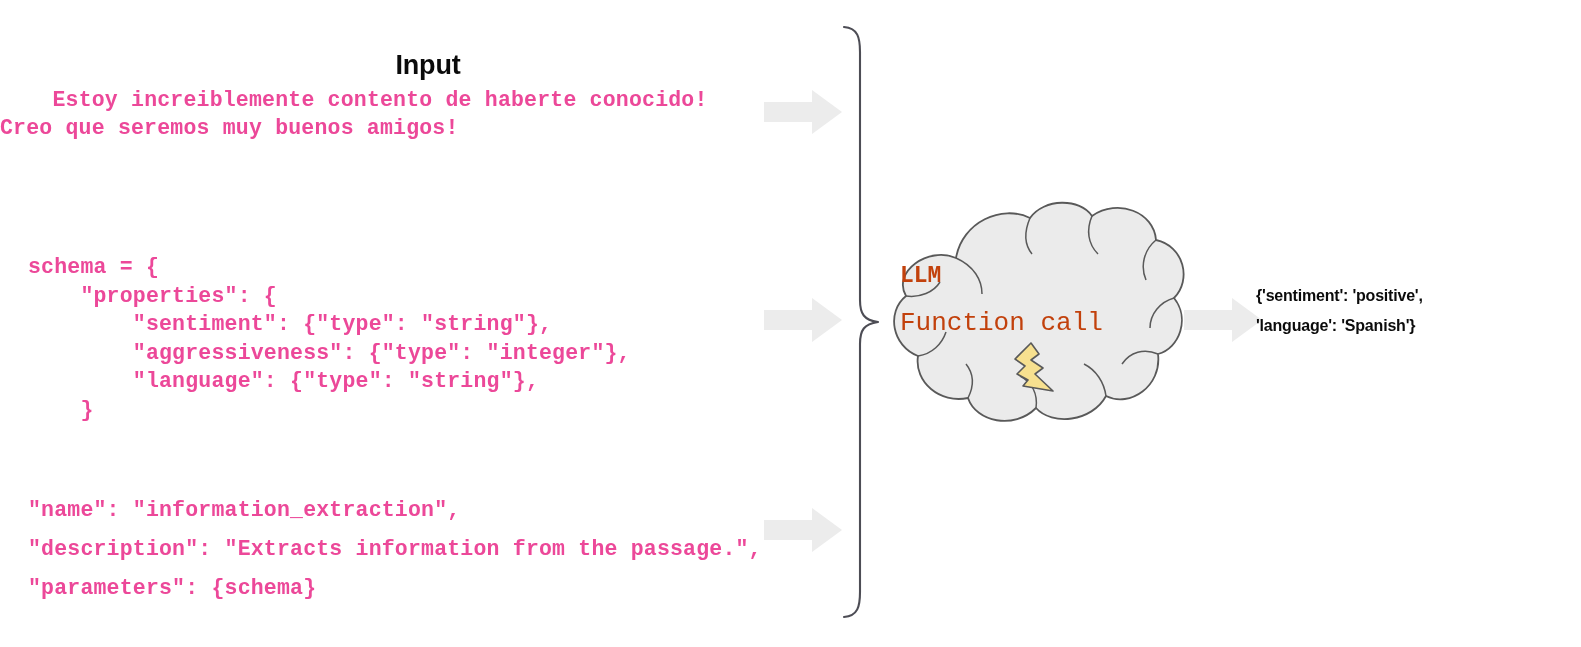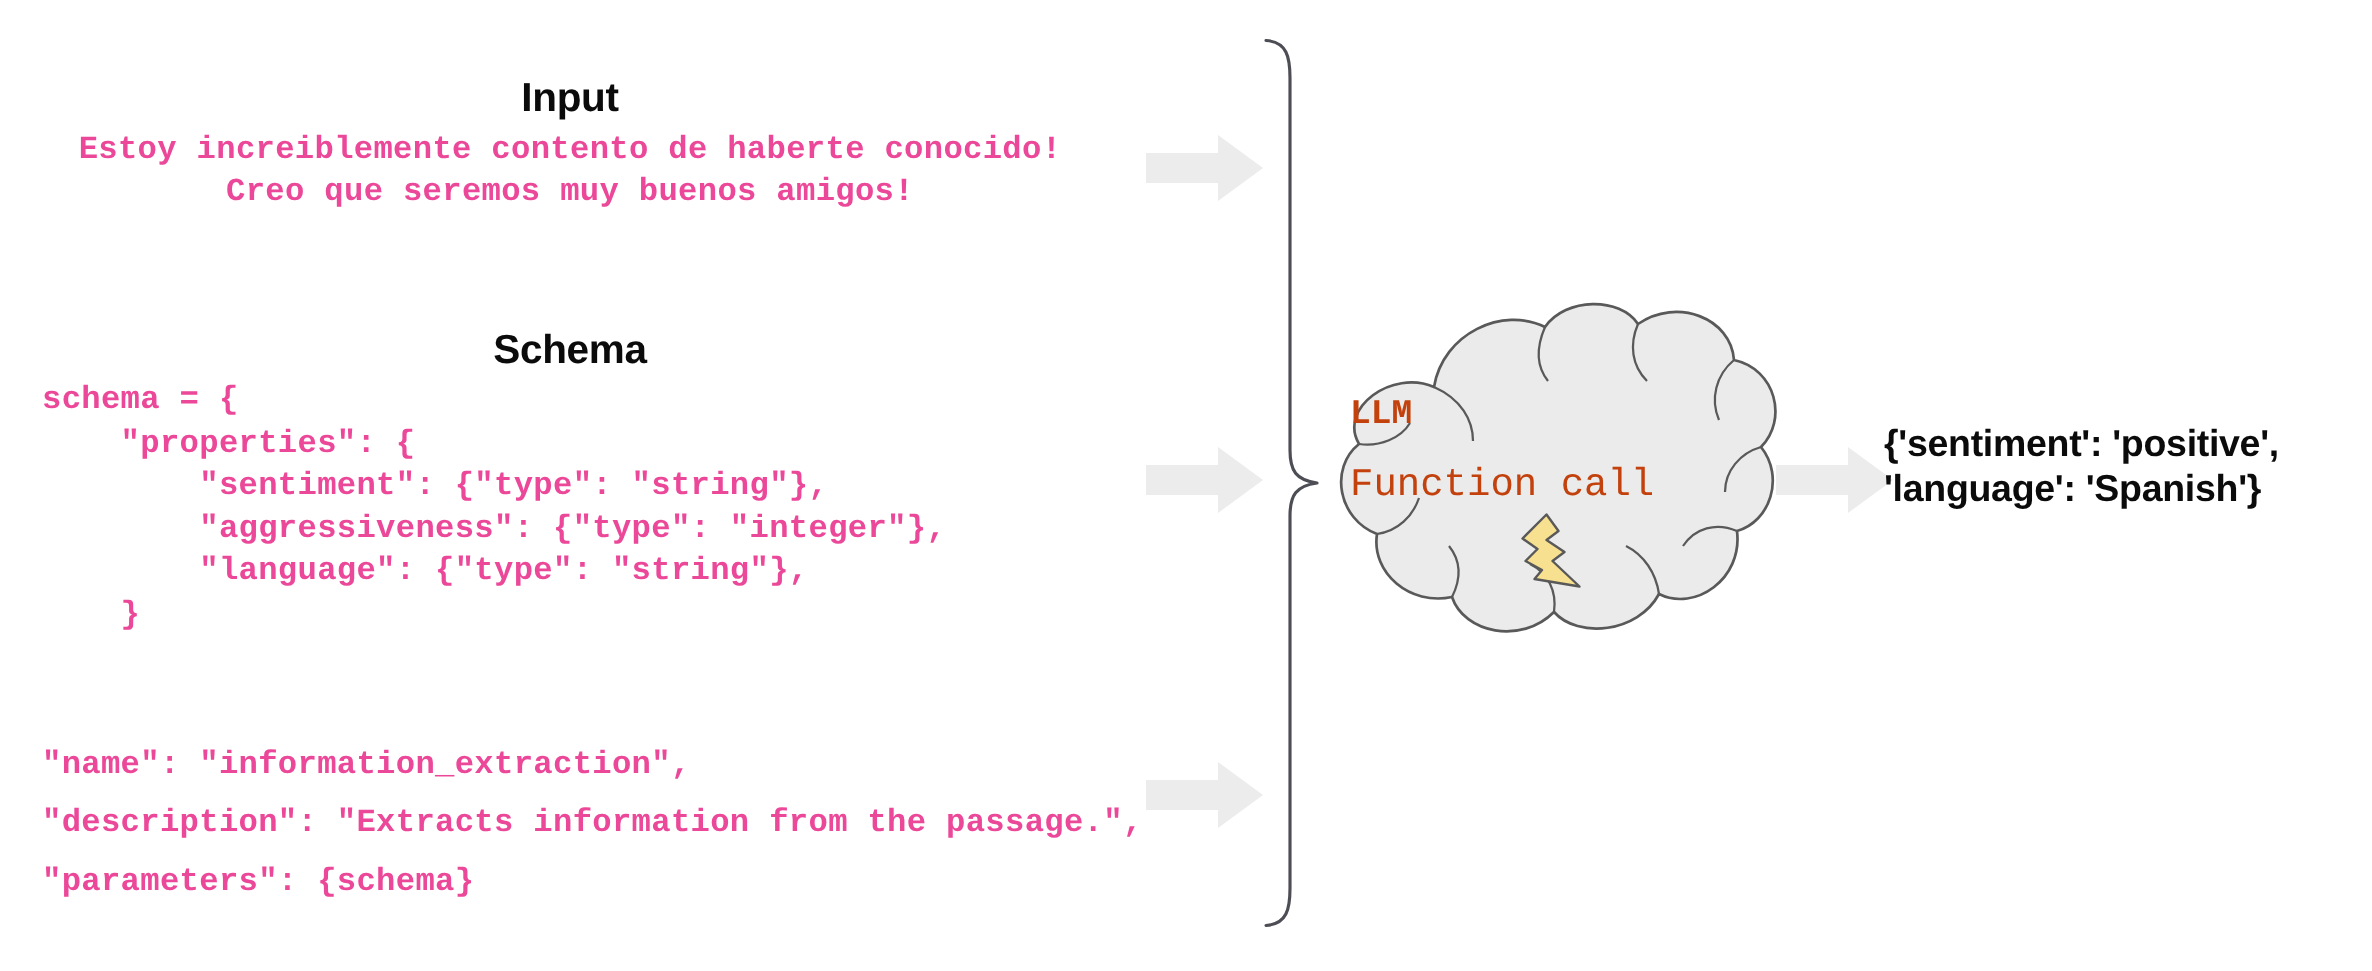--- a/index.html
+++ b/index.html
@@ -77,39 +77,38 @@
   .cloud-subtitle {
     font-weight: normal;
     font-size: 26px;
   }
 
   
   .output-text {
     position: absolute;
     font-family: "Liberation Sans", sans-serif;
     font-weight: bold;
-    font-size: 25px;
+    font-size: 16px;
     line-height: 30px;
     color: #0b0b0b;
     white-space: pre;
     letter-spacing: -0.2px;
   }
 </style>
 </head>
 <body>
 
 <div id="canvas">
 
-  <div class="section-heading" style="left:0px; top:50px; width:760px;">Input</div>
+  <div class="section-heading" style="left:0px; top:50px; width:760px;padding-left:48px;">Input</div>
 
   <div class="code-block" style="left:0px; top:86px; width:760px; text-align:center;">Estoy increiblemente contento de haberte conocido!</div>
 
-  <div class="code-block" style="left:0px; top:114px; width:760px; text-align:center;">Creo que seremos muy buenos amigos!</div>
-
-  <div class="section-heading" style="left:0px; top:218px; width:760px;">Schema</div>
+  <div class="code-block" style="left:0px; top:114px; width:760px; ">Creo que seremos muy buenos amigos!</div>
+
 
   <div class="code-block" style="left:28px; top:253px;">schema = {
     "properties": {
         "sentiment": {"type": "string"},
         "aggressiveness": {"type": "integer"},
         "language": {"type": "string"},
     }</div>
 
 
   <div class="code-block loose" style="left:28px; top:491px;">"name": "information_extraction",

